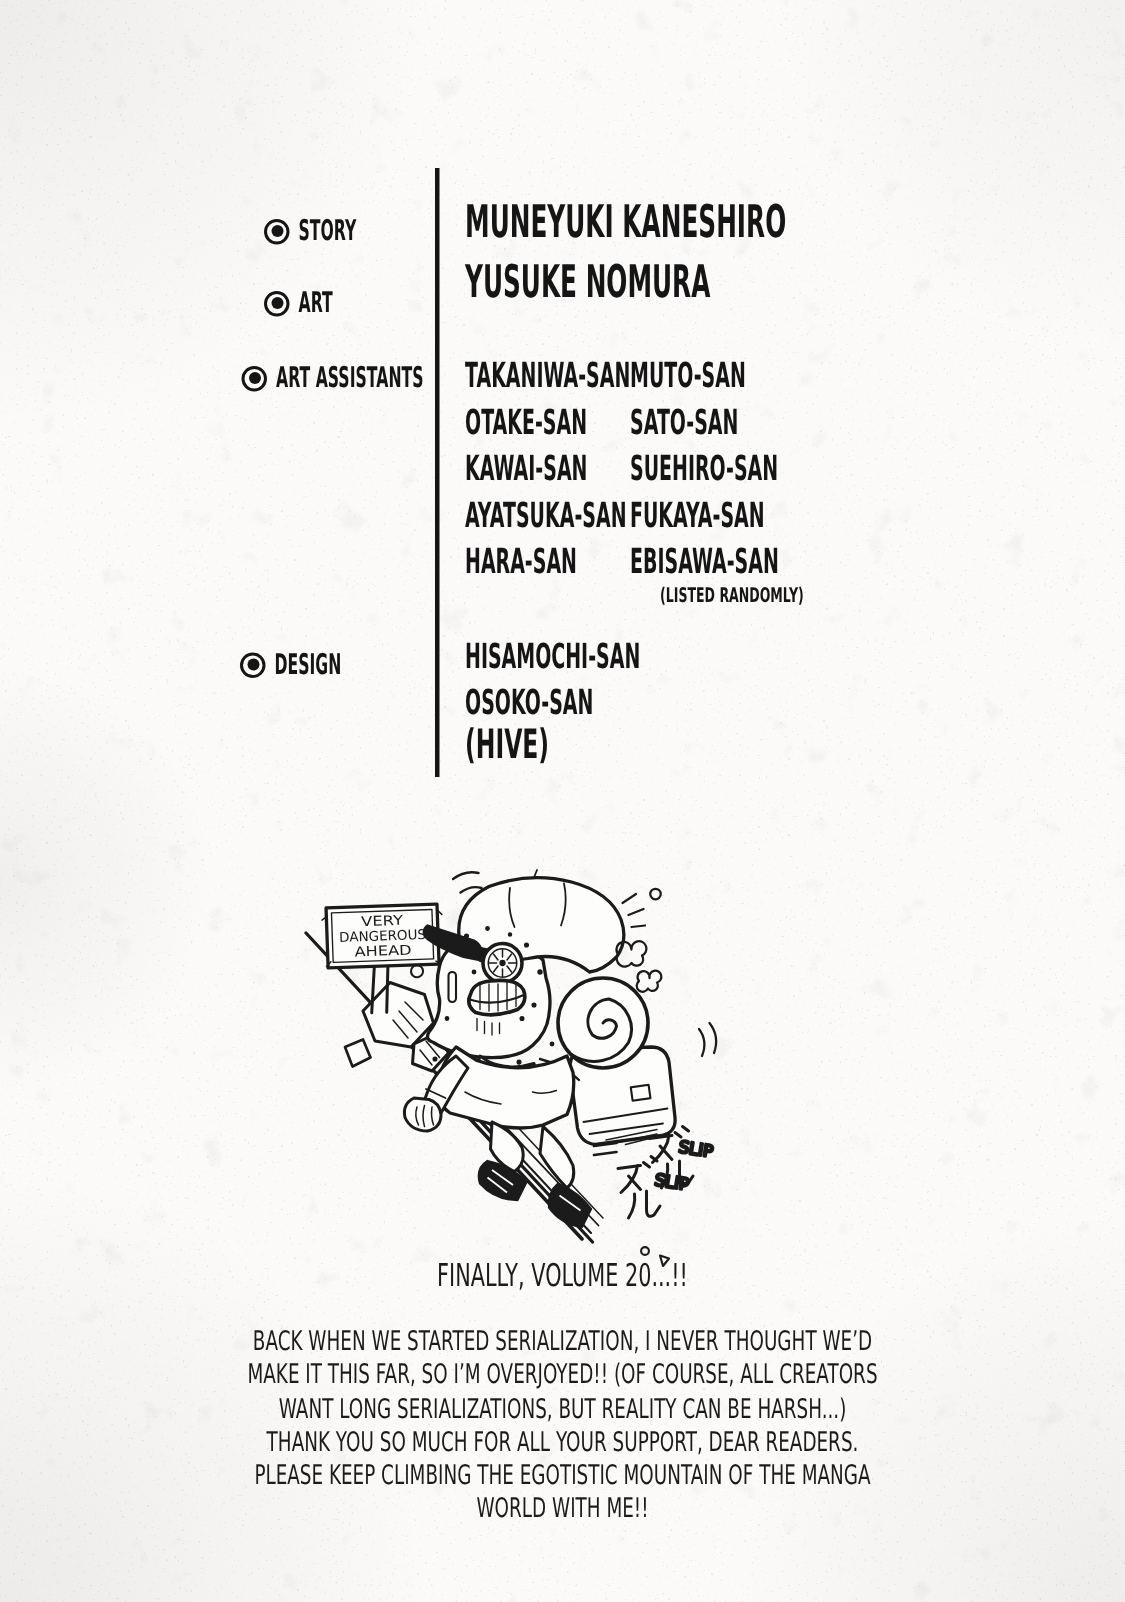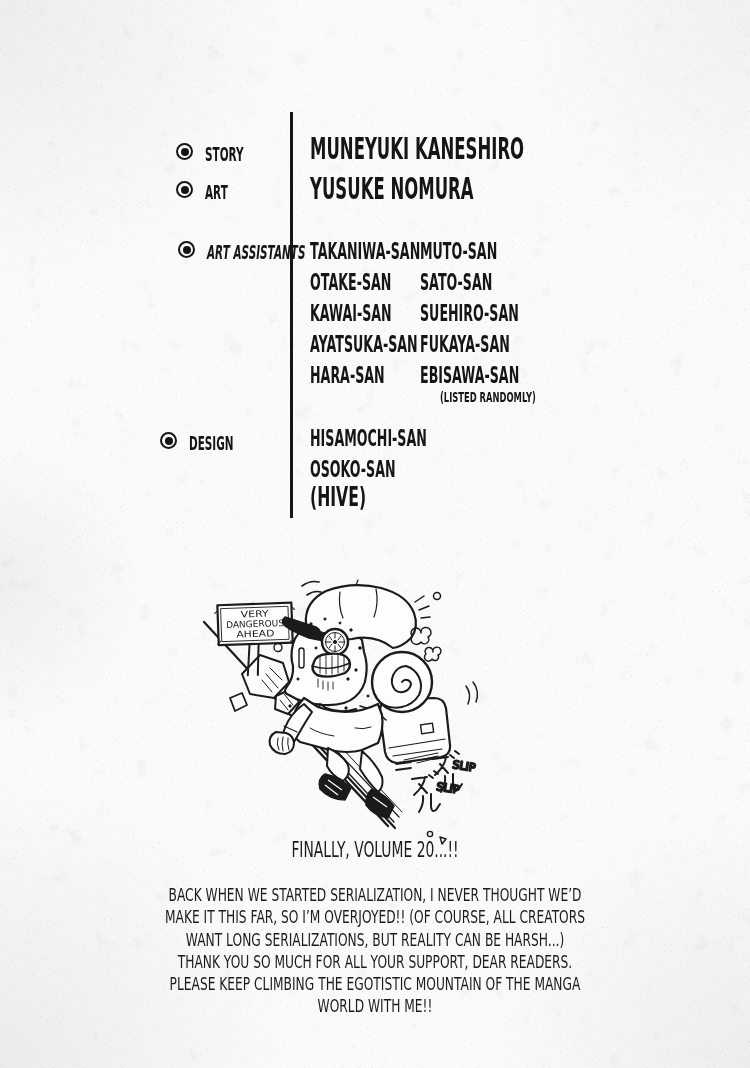--- a/index.html
+++ b/index.html
@@ -25,21 +25,21 @@
   .z{z-index:3;}
   
   .cond{
     font-family:"DejaVu Sans",sans-serif;
     font-weight:bold;
     white-space:nowrap;
     transform-origin:left top;
     letter-spacing:0px;
     color:#151515;
   }
-  .lblrow{display:flex;gap:12px;}
+  .lblrow{display:flex;align-items:center;gap:6px;}
   .bullet{
     width:13px;height:13px;border:2.2px solid #151515;border-radius:50%;
     display:flex;align-items:center;justify-content:center;flex:0 0 auto;
   }
   .bullet::after{content:"";width:8px;height:8px;background:#151515;border-radius:50%;}
   .lbl{font-size:19px;transform:scaleX(0.55);}
   .bigname{font-size:30px;transform:scaleX(0.55);}
   .asst{font-size:23px;transform:scaleX(0.55);}
   .note{font-size:13.5px;transform:scaleX(0.62);}
   .hive{font-size:27px;transform:scaleX(0.58);}
@@ -81,27 +81,27 @@
   <div id="vignette"></div>
 
   <div id="divider"></div>
 
   <div class="abs z lblrow" style="left:176px;top:143px;">
     <span class="bullet"></span>
     <span class="cond lbl">STORY</span>
   </div>
   <div class="abs z cond bigname" style="left:310px;top:131px;">MUNEYUKI KANESHIRO</div>
 
-  <div class="abs z lblrow" style="left:176px;top:181px;">
+  <div class="abs z lblrow" style="left:176px;top:191px;">
     <span class="bullet"></span>
     <span class="cond lbl">ART</span>
   </div>
   <div class="abs z cond bigname" style="left:310px;top:171px;">YUSUKE NOMURA</div>
 
-  <div class="abs z lblrow" style="left:178px;top:241px;font-style:italic;">
+  <div class="abs z lblrow" style="left:161px;top:241px;">
     <span class="bullet"></span>
     <span class="cond lbl">ART ASSISTANTS</span>
   </div>
 
   <div class="abs z cond asst" style="left:310px;top:238px;">TAKANIWA-SAN</div>
   <div class="abs z cond asst" style="left:310px;top:269px;">OTAKE-SAN</div>
   <div class="abs z cond asst" style="left:310px;top:300px;">KAWAI-SAN</div>
   <div class="abs z cond asst" style="left:310px;top:331px;">AYATSUKA-SAN</div>
   <div class="abs z cond asst" style="left:310px;top:362px;">HARA-SAN</div>
 

